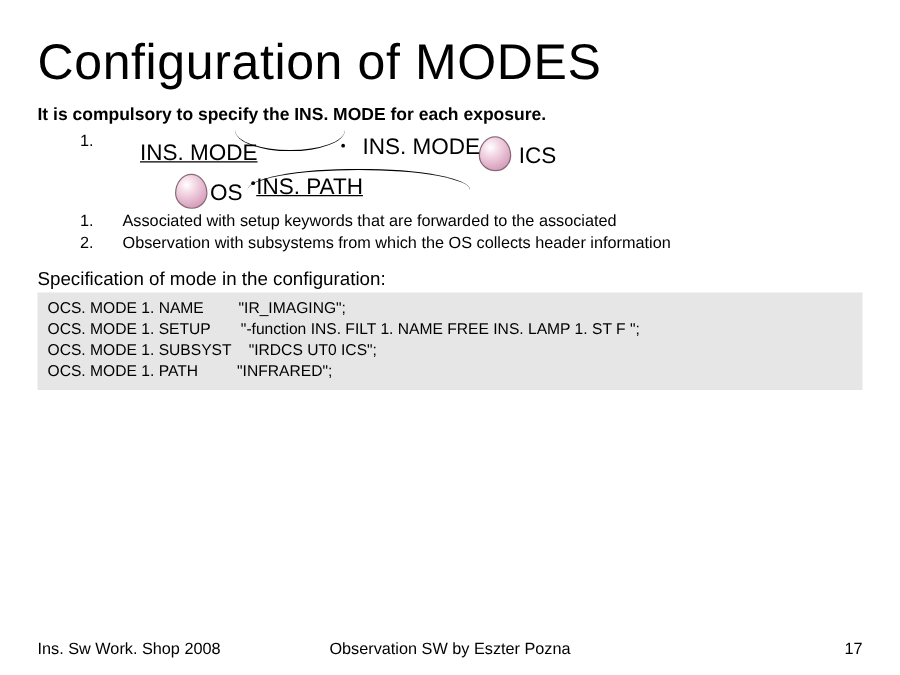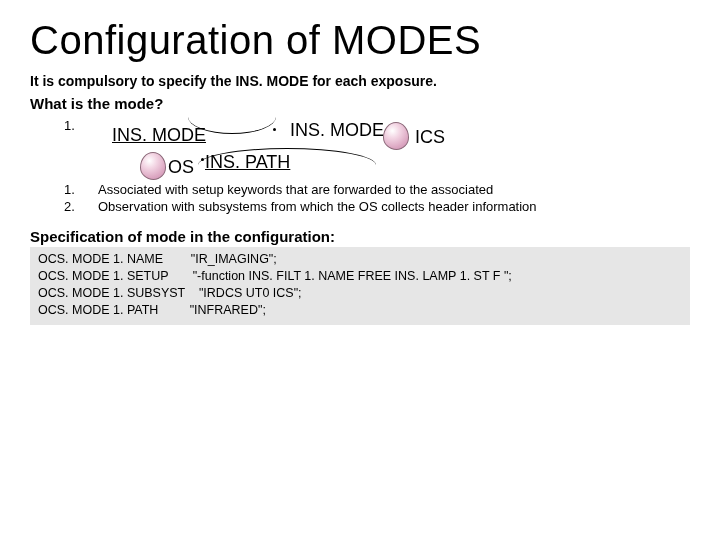--- a/index.html
+++ b/index.html
@@ -8,21 +8,21 @@
     width: 720px;
     height: 540px;
     background: #fff;
     font-family: "Comic Sans MS", "Comic Sans", cursive, sans-serif;
     color: #000;
     position: relative;
     overflow: hidden;
   }
   .slide {
     box-sizing: border-box;
-    padding: 18px 30px 0 30px;
+    padding: 28px 30px 0 30px;
     position: relative;
     height: 100%;
   }
   .title {
     font-size: 40px;
     font-weight: 400;
     margin: 0 0 10px 0;
     letter-spacing: 0.5px;
   }
   .intro {
@@ -85,21 +85,21 @@
   .arc.a1 { left: 90px; top: -3px; width: 88px;  border-left:none; border-right:none; }
   .arc.a2 { left: 100px; top: 28px; width: 178px; border-left:none; border-right:none; transform: scaleY(-1);}
   .arc-dot {
     position: absolute;
     width: 3px; height: 3px; background:#000; border-radius:50%;
   }
   .arc-dot.d1 { left: 175px; top: 8px; }
   .arc-dot.d2 { left: 103px; top: 38px; }
   .spec-title {
     font-size: 15px;
-    font-weight: bold;
+    font-weight: normal;
     margin: 14px 0 2px 0;
   }
   .codebox {
     background: #e6e6e6;
     font-family: "Comic Sans MS", cursive, sans-serif;
     font-size: 12.5px;
     padding: 4px 8px 6px 8px;
     line-height: 1.35;
     white-space: pre;
     margin-bottom: 8px;
@@ -115,21 +115,20 @@
   .footer .fc { position:absolute; left:50%; transform:translateX(-50%); }
   .footer .fr { margin-left:auto; margin-right:30px; }
 </style>
 </head>
 <body>
 
 <div class="slide">
   <h1 class="title">Configuration of MODES</h1>
   <p class="intro">It is compulsory to specify the INS. MODE for each exposure.</p>
 
-  <div class="h2">What is the mode?</div>
 
   <div class="list">
     <div class="row">
       <div class="num">1.</div>
       <div class="body">
         <div class="diagram">
           <span class="lab insmode-left">INS. MODE</span>
           <span class="lab insmode-right">INS. MODE</span>
           <div class="blob os"></div>
           <span class="lab osl">OS</span>
@@ -153,13 +152,18 @@
       <div class="body">Observation with subsystems from which the OS collects header information</div>
     </div>
   </div>
 
   <div class="spec-title">Specification of mode in the configuration:</div>
   <div class="codebox">OCS. MODE 1. NAME        "IR_IMAGING";
 OCS. MODE 1. SETUP       "-function INS. FILT 1. NAME FREE INS. LAMP 1. ST F ";
 OCS. MODE 1. SUBSYST    "IRDCS UT0 ICS";
 OCS. MODE 1. PATH         "INFRARED";</div>
 
+  <div class="footer">
+    <span class="fl">Ins. Sw Work. Shop 2008</span>
+    <span class="fc">Observation SW by Eszter Pozna</span>
+    <span class="fr">17</span>
+  </div>
 </div>
 
 </body></html>

